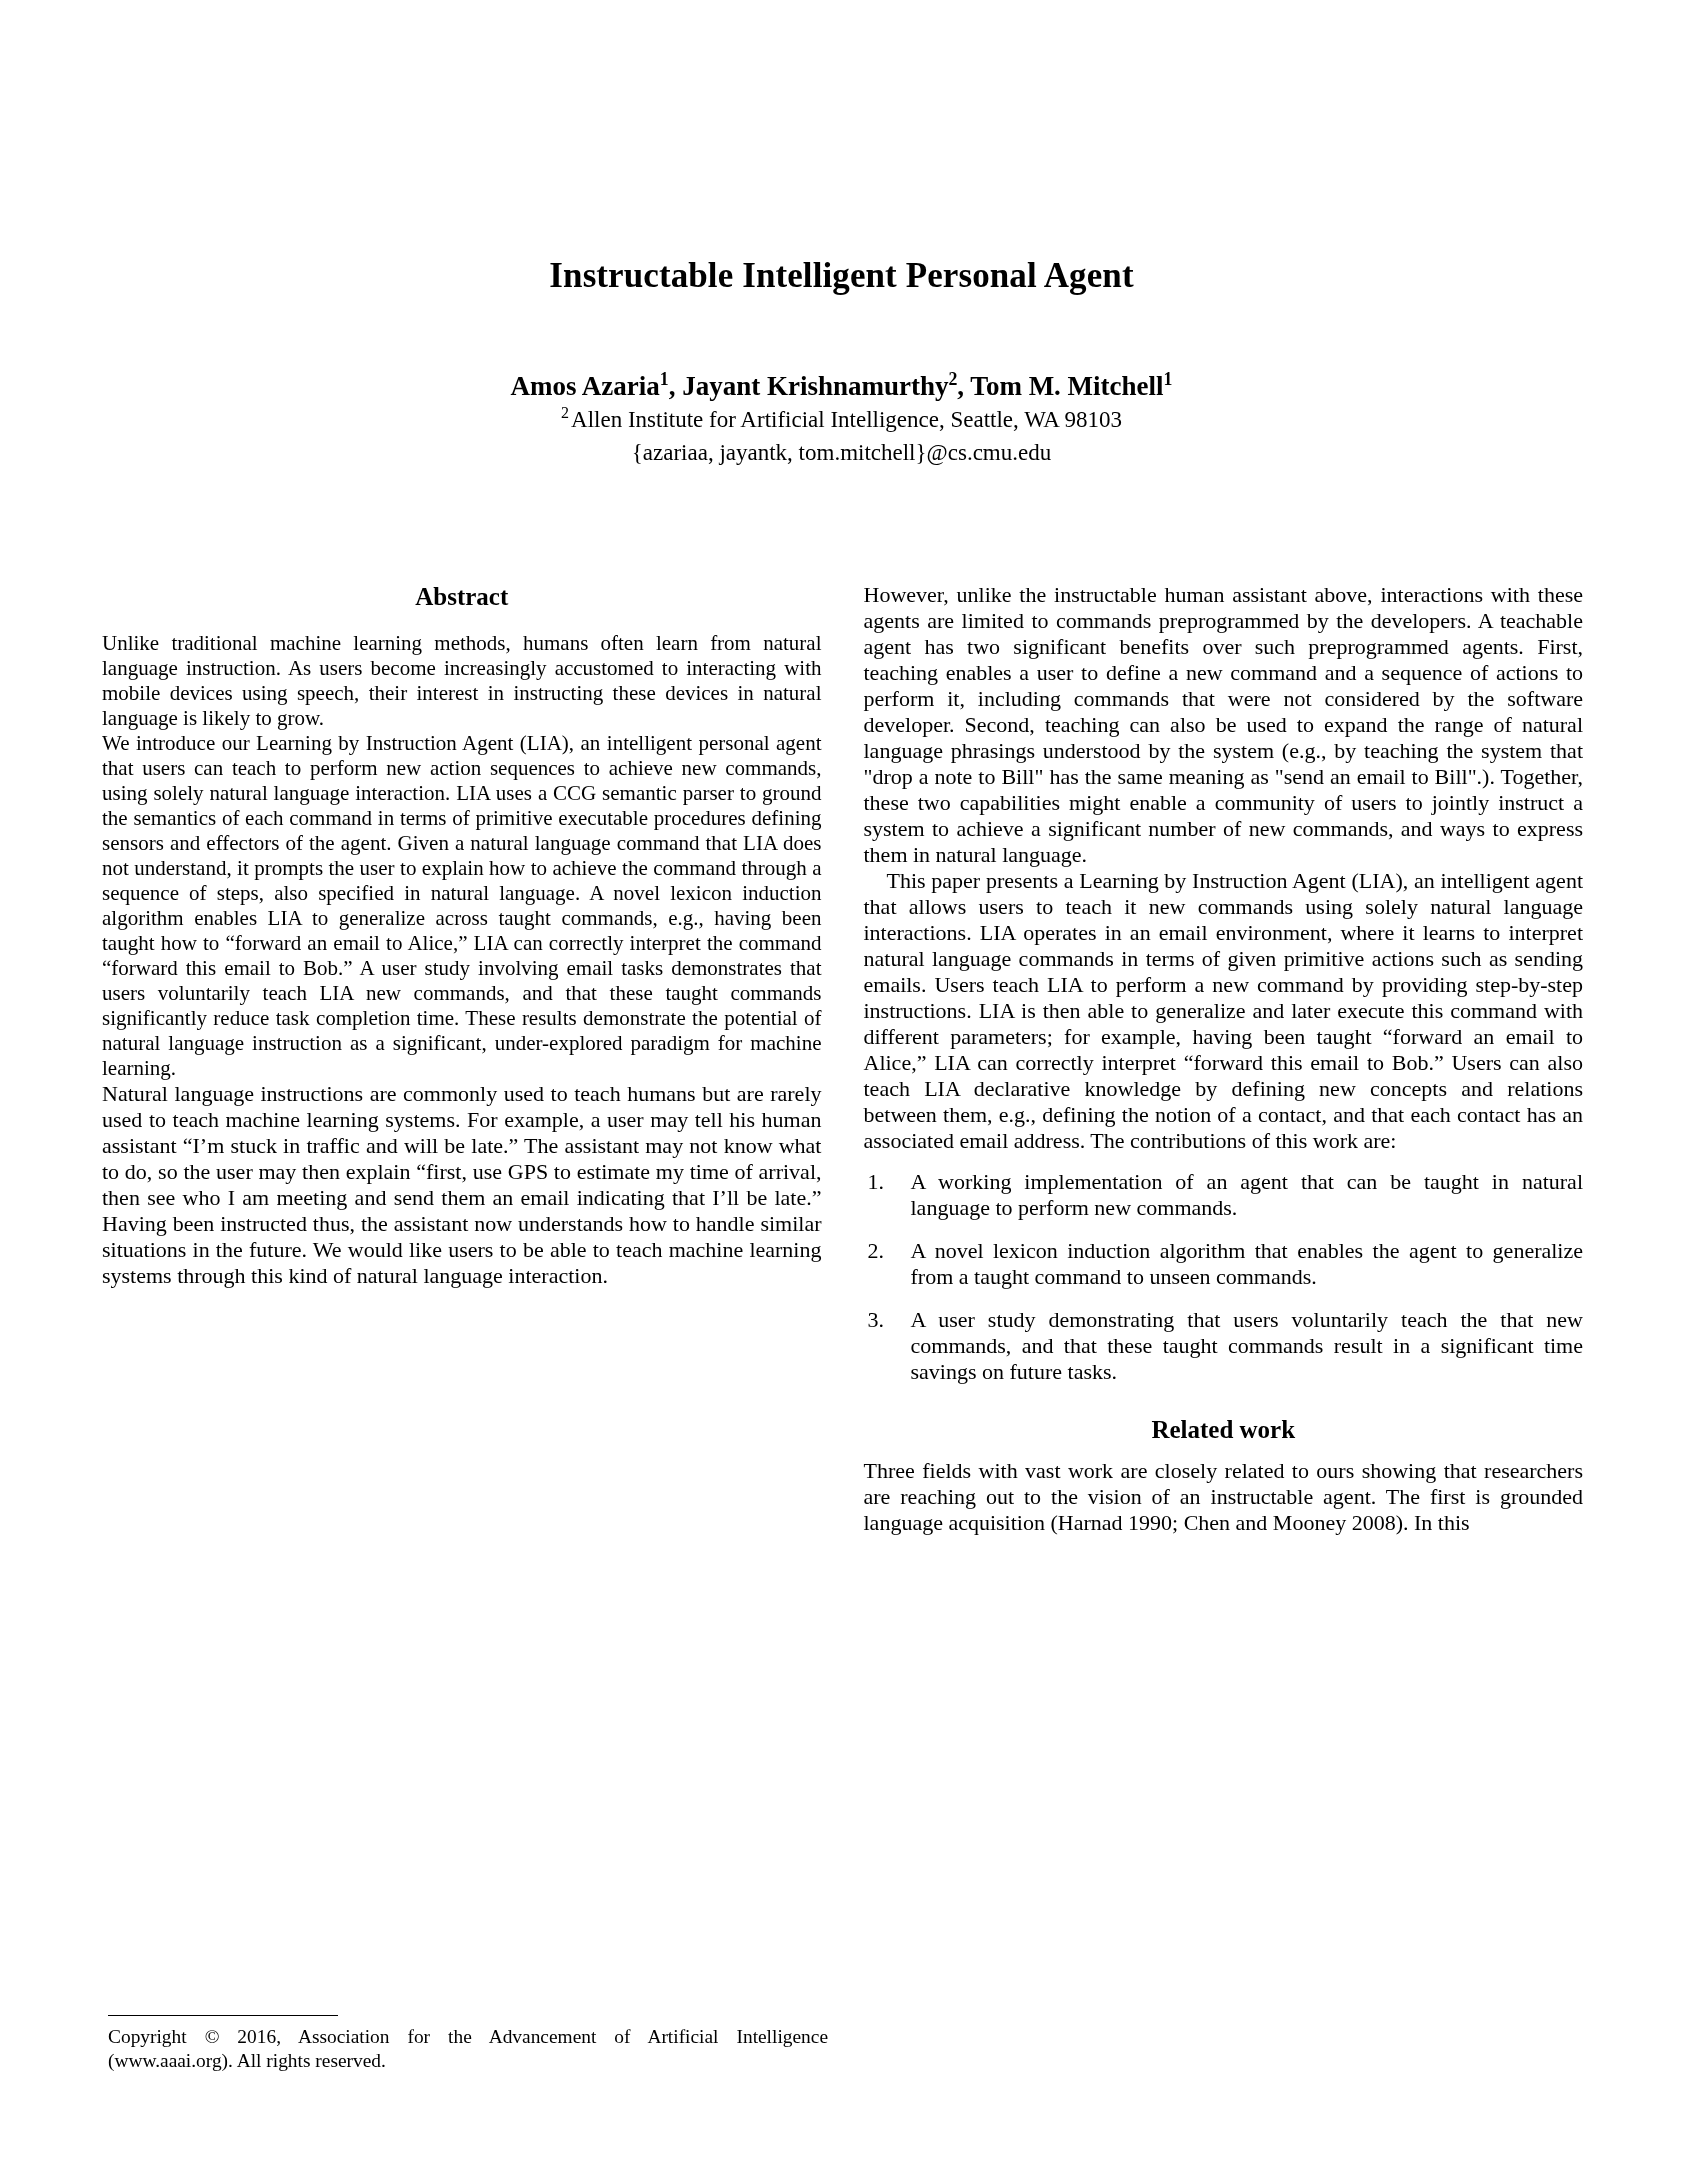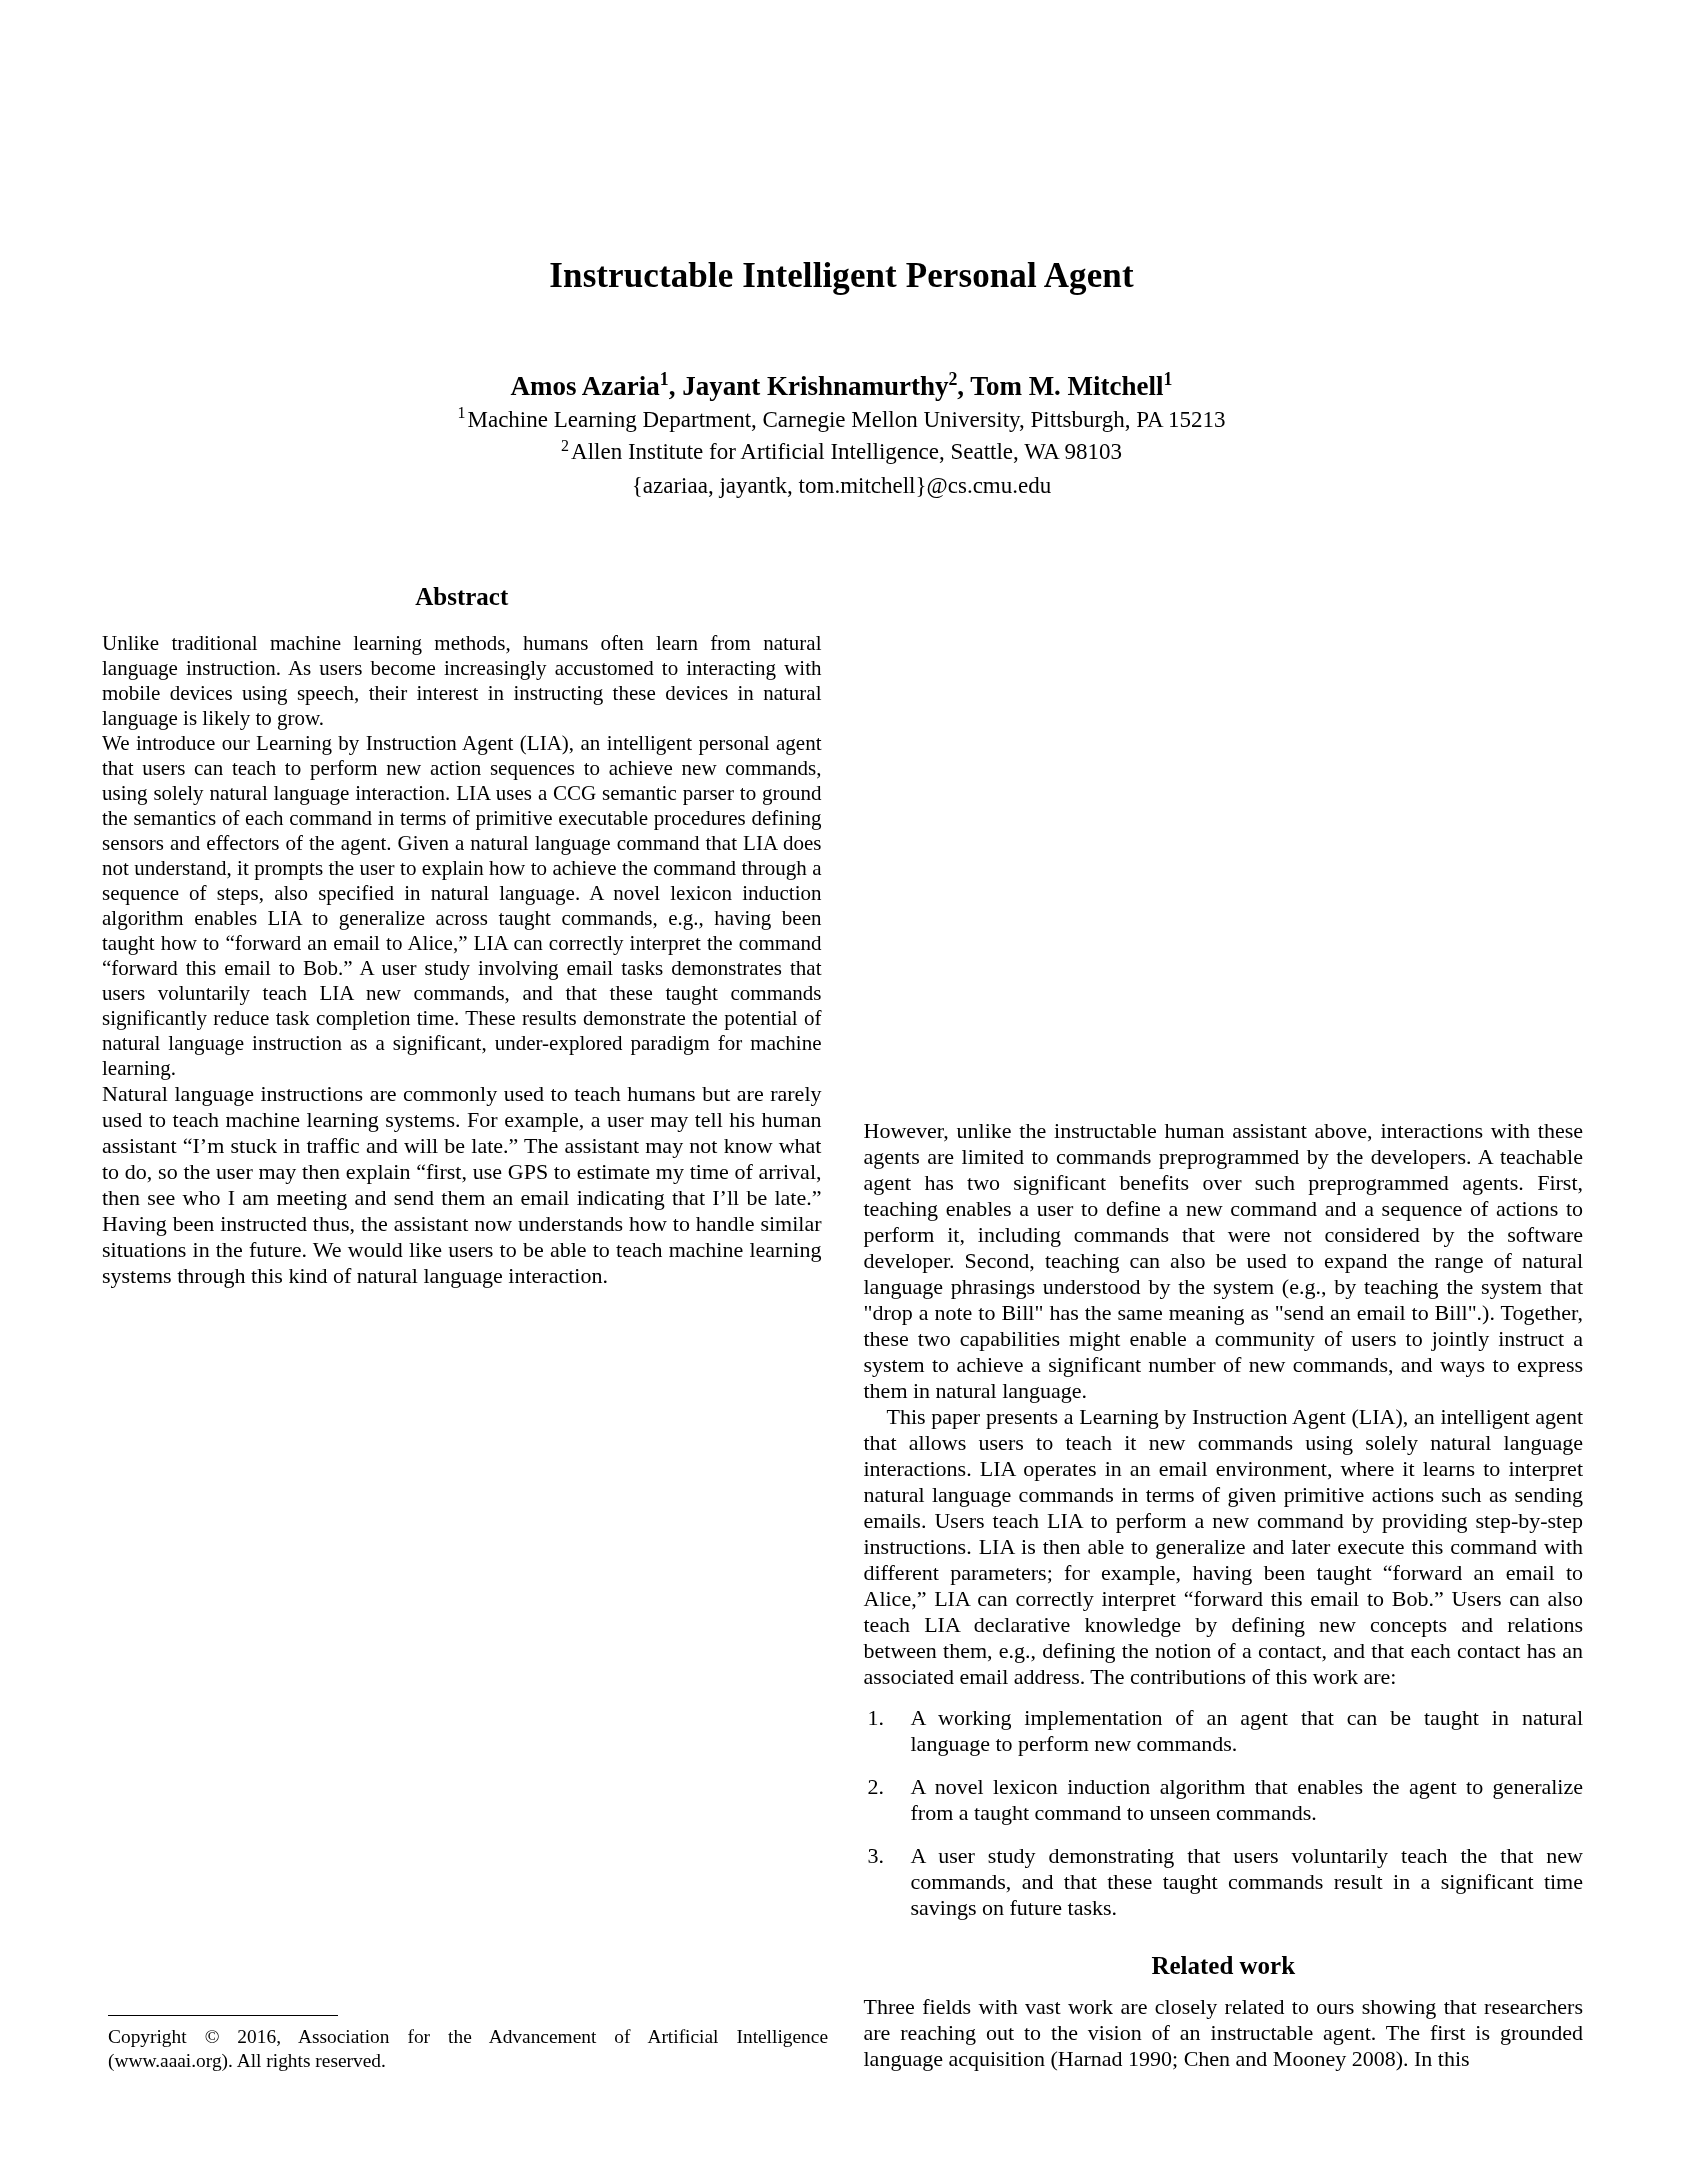--- a/index.html
+++ b/index.html
@@ -70,21 +70,20 @@
   }
 
   
   .columns {
     position: absolute;
     top: 582px;
     left: 102px;
     width: 1481px;
     display: flex;
     gap: 42px;
-    align-items: flex-end;
   }
   .col {
     width: 720px;
     position: relative;
   }
 
   .section-head {
     font-size: 25px;
     font-weight: bold;
     text-align: center;
@@ -174,21 +173,20 @@
 <body>
 
 <div class="page">
 
   <div class="masthead">
     <h1 class="paper-title">Instructable Intelligent Personal Agent</h1>
 
     <div class="authors-block">
       <div class="author-line"><span>Amos Azaria</span><sup>1</sup><span>, Jayant Krishnamurthy</span><sup>2</sup><span>, Tom M. Mitchell</span><sup>1</sup></div>
 
-      <div class="affil-line"><span class="pre-sup">1</span><span>Machine Learning Department, Carnegie Mellon University, Pittsburgh, PA 15213</span></div>
 
       <div class="affil-line"><span class="pre-sup">2</span><span>Allen Institute for Artificial Intelligence, Seattle, WA 98103</span></div>
 
       <div class="email-line">{azariaa, jayantk, tom.mitchell}@cs.cmu.edu</div>
     </div>
   </div>
 
   <div class="columns">
 
     <div class="col">

